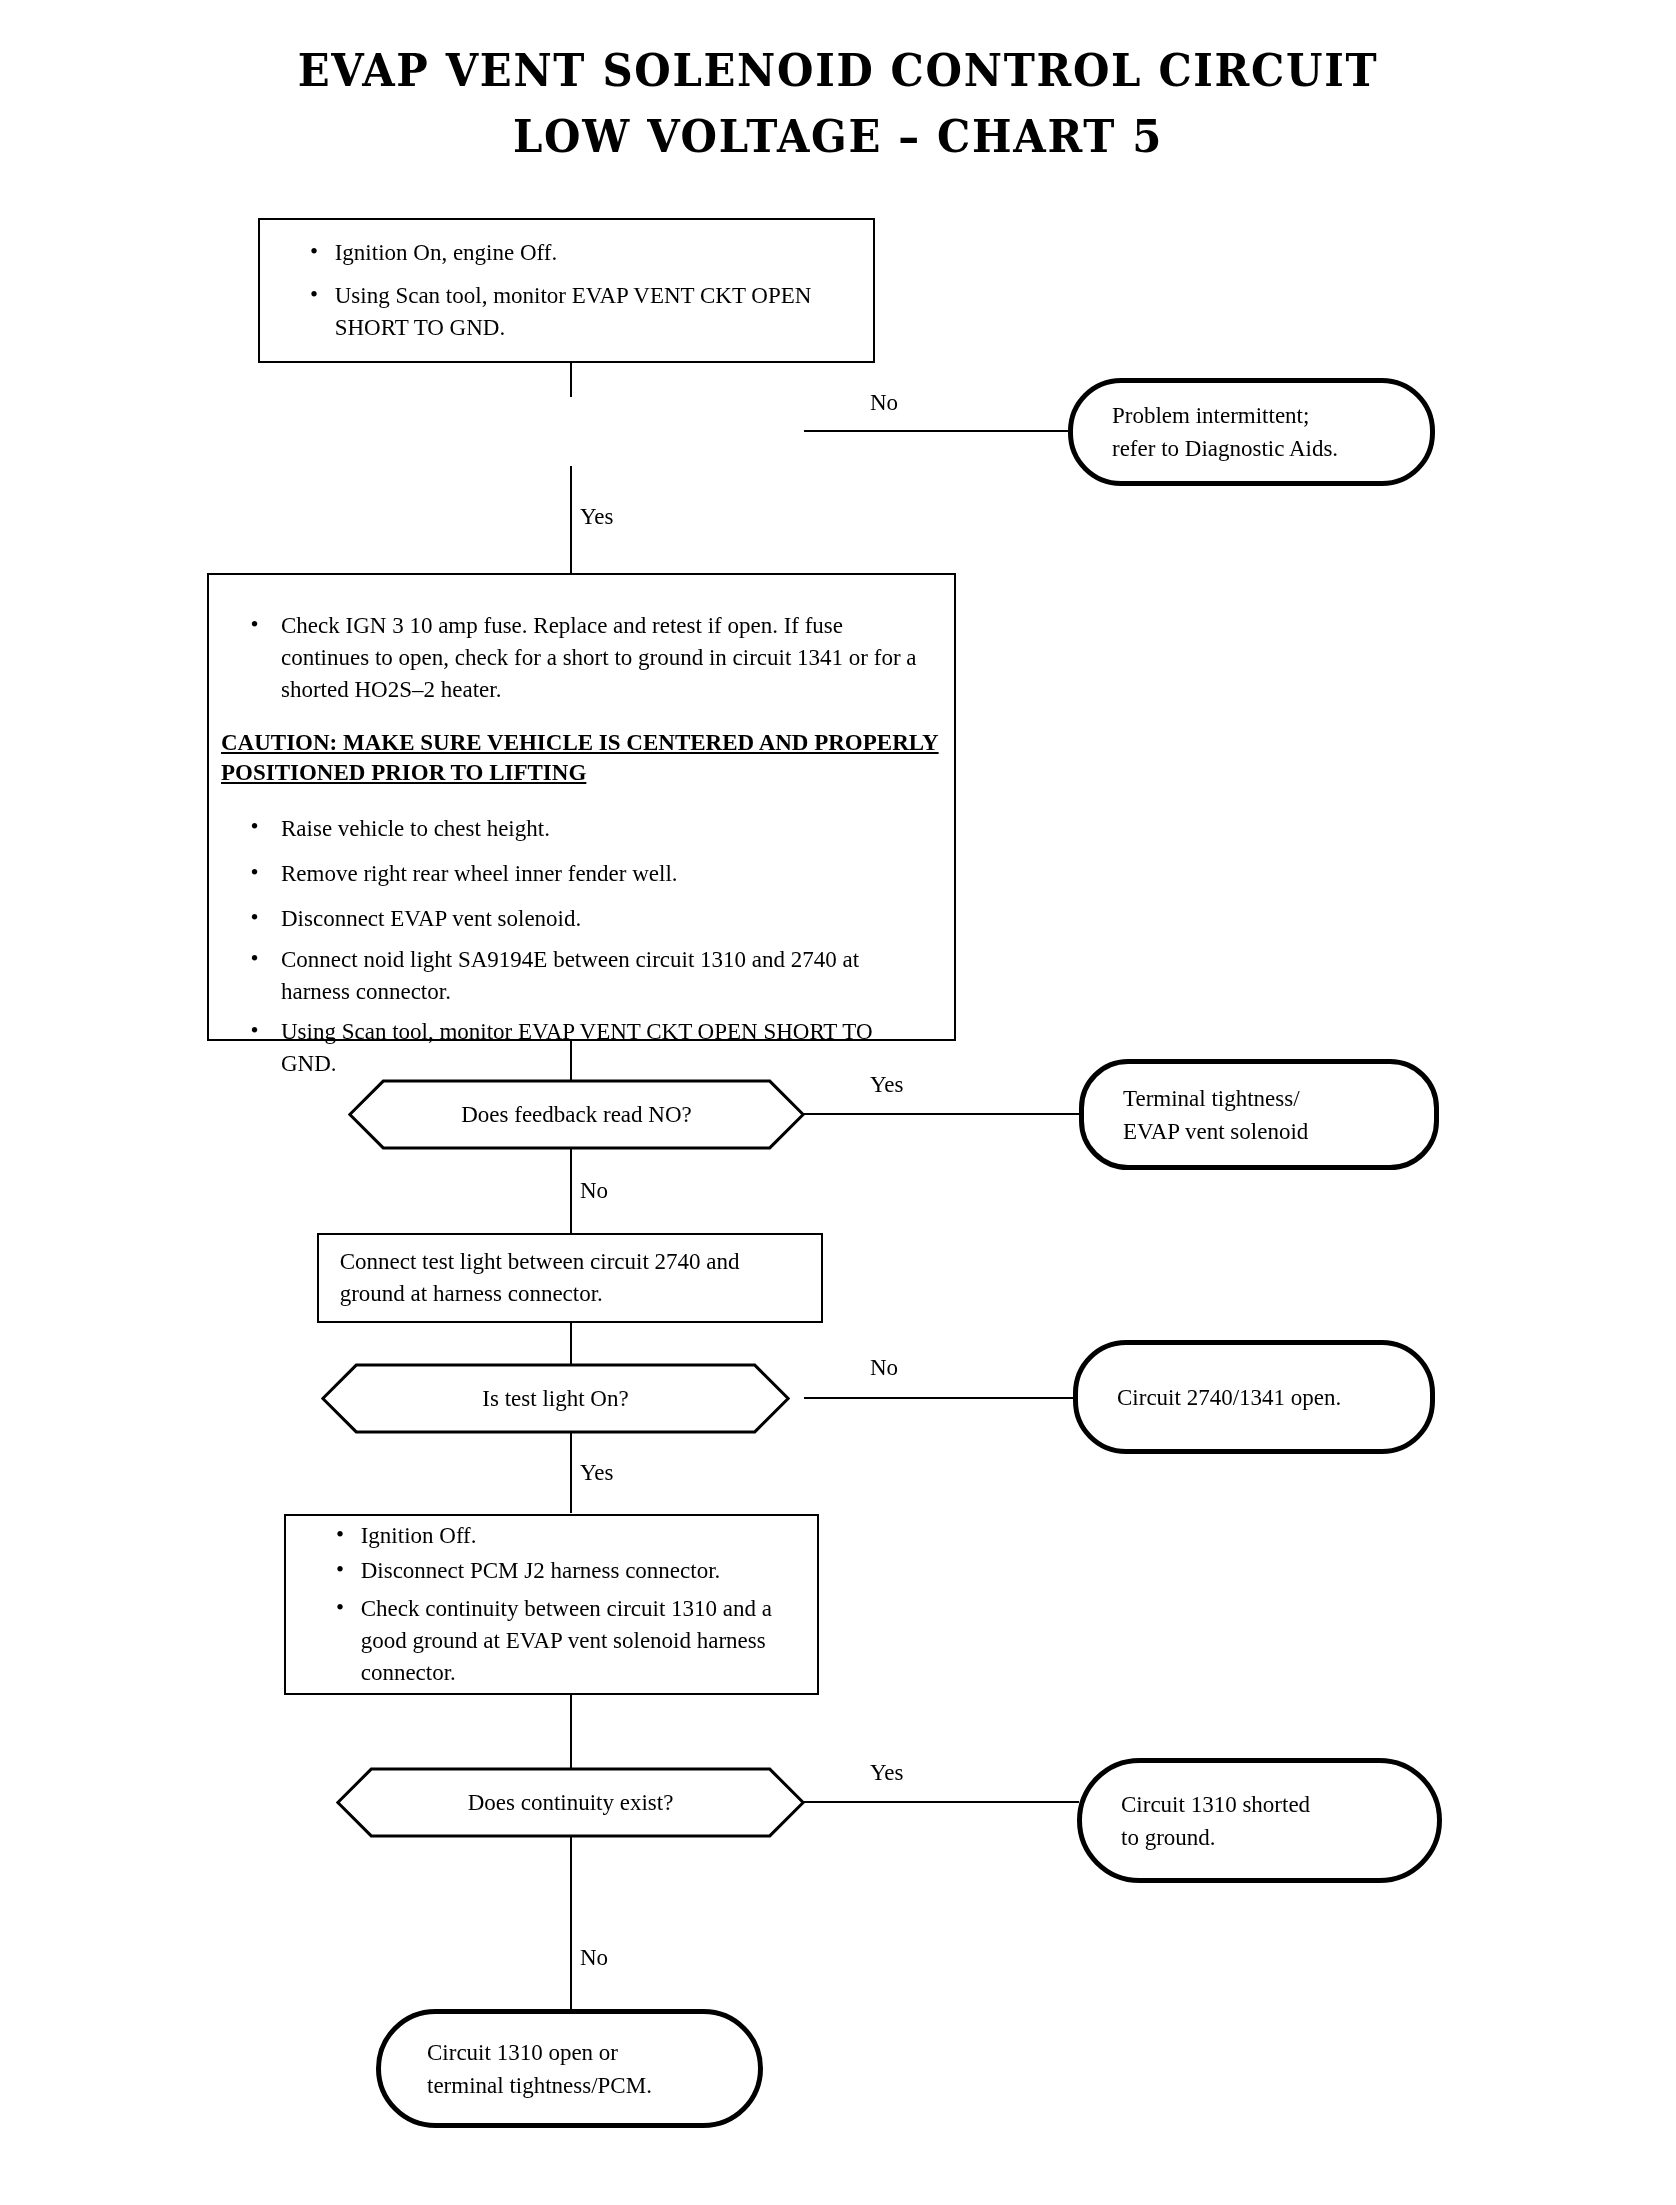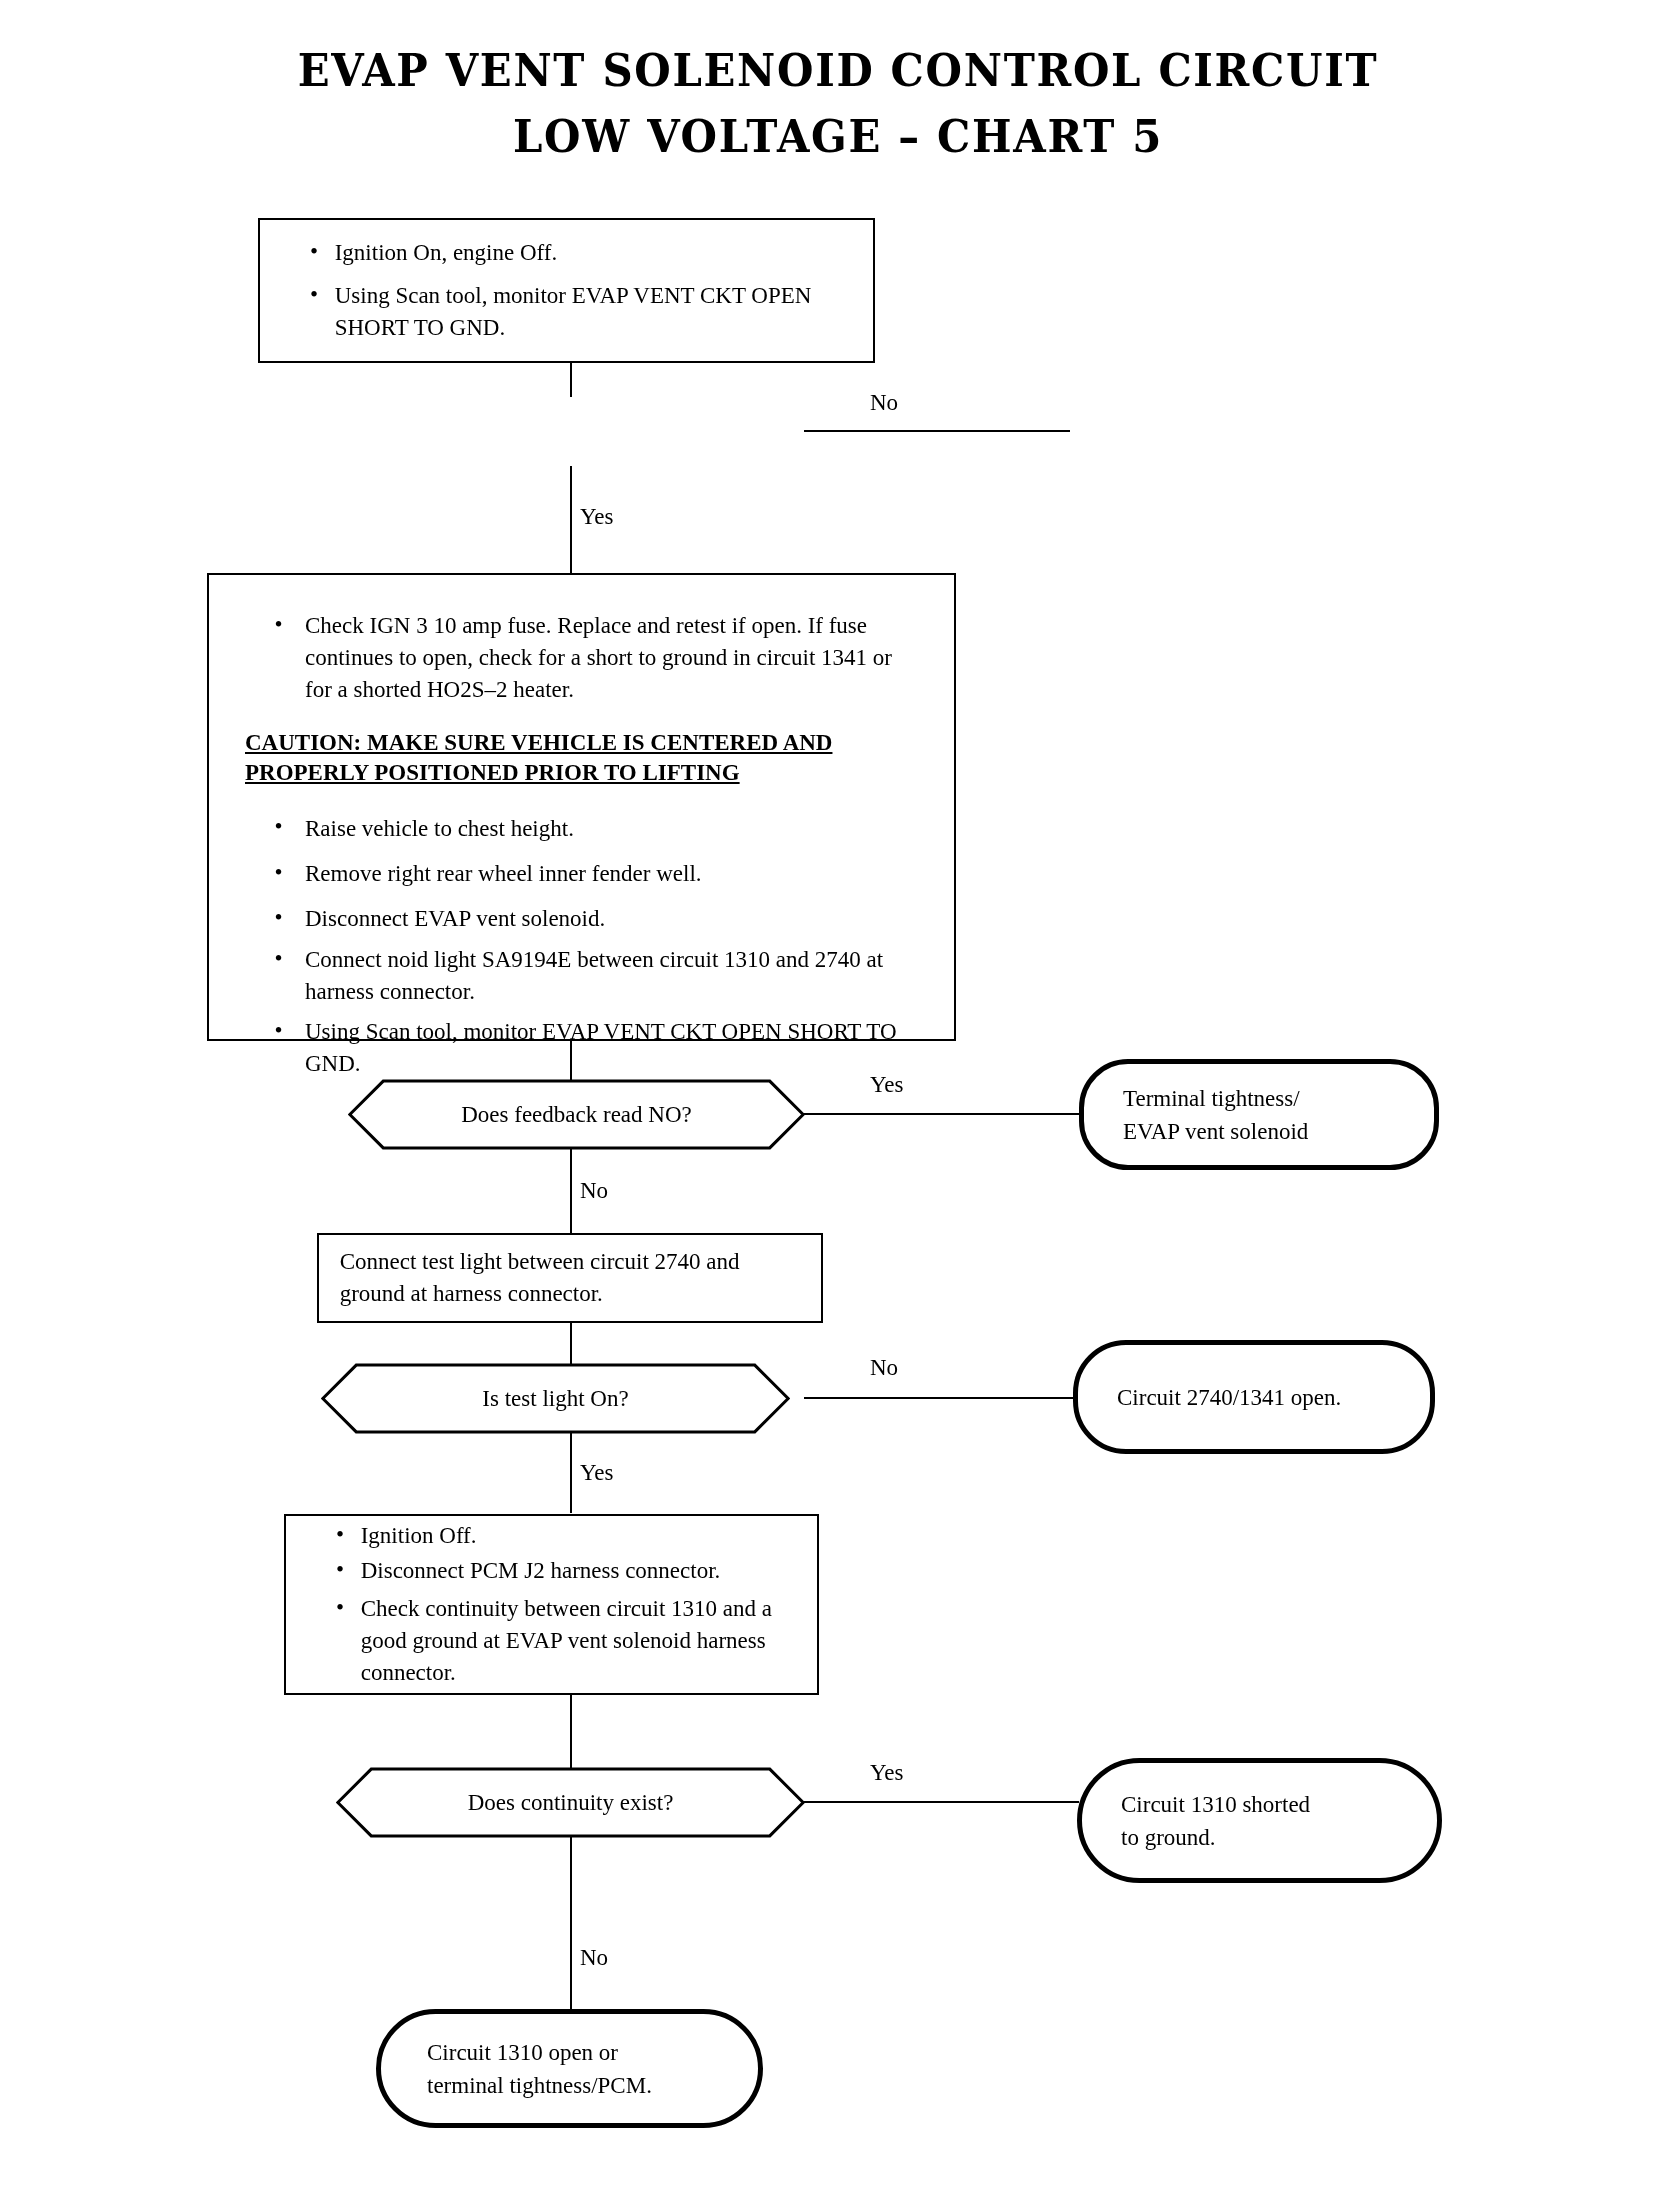--- a/index.html
+++ b/index.html
@@ -82,25 +82,29 @@
       <li>Using Scan tool, monitor EVAP VENT CKT OPEN SHORT TO GND.</li>
     </ul>
   </div>
 
   <div class="vline" style="left:570px;top:362px;height:35px;"></div>
 
 
   <div class="hline" style="left:804px;top:430px;width:266px;"></div>
   <div class="elabel" style="left:870px;top:389px;">No</div>
 
+  <div class="term" style="left:1068px;top:378px;width:367px;height:108px;border-radius:53px;">
+    <div class="ttext">Problem intermittent;
+refer to Diagnostic Aids.</div>
+  </div>
 
   <div class="vline" style="left:570px;top:466px;height:108px;"></div>
   <div class="elabel" style="left:580px;top:503px;">Yes</div>
 
-  <div class="pbox" style="left:207px;top:573px;width:749px;height:468px;padding:18px 36px;justify-content:flex-start;">
+  <div class="pbox" style="left:207px;top:573px;width:749px;height:468px;padding:18px 12px;justify-content:flex-start;">
     <ul style="margin-top:17px;">
       <li style="padding-left:44px;">Check IGN 3 10 amp fuse. Replace and retest if open. If fuse continues to open, check for a short to ground in circuit 1341 or for a shorted HO2S–2 heater.</li>
     </ul>
     <div class="caution">CAUTION: MAKE SURE VEHICLE IS CENTERED AND PROPERLY POSITIONED PRIOR TO LIFTING</div>
     <ul>
       <li style="padding-left:44px;margin-bottom:13.4px;">Raise vehicle to chest height.</li>
       <li style="padding-left:44px;margin-bottom:13.4px;">Remove right rear wheel inner fender well.</li>
       <li style="padding-left:44px;margin-bottom:8.5px;">Disconnect EVAP vent solenoid.</li>
       <li style="padding-left:44px;margin-bottom:8.5px;">Connect noid light SA9194E between circuit 1310 and 2740 at harness connector.</li>
       <li style="padding-left:44px;">Using Scan tool, monitor EVAP VENT CKT OPEN SHORT TO GND.</li>

